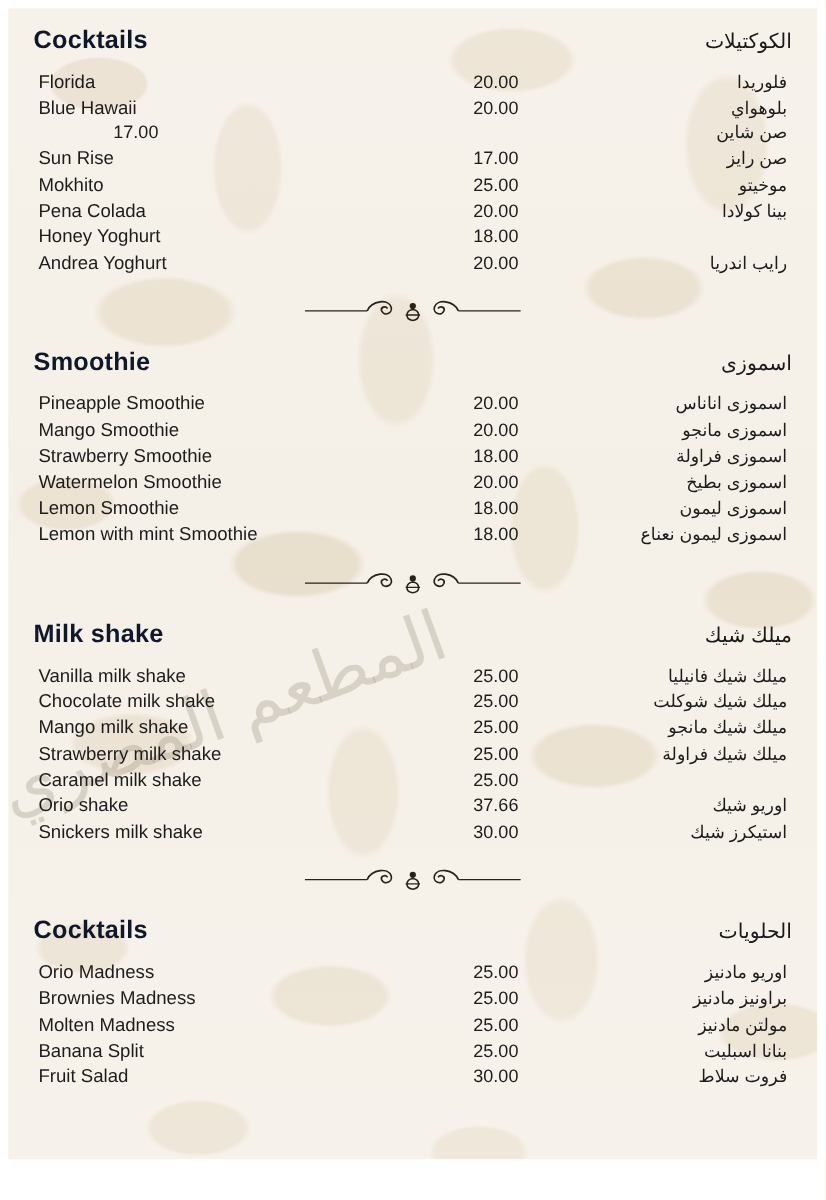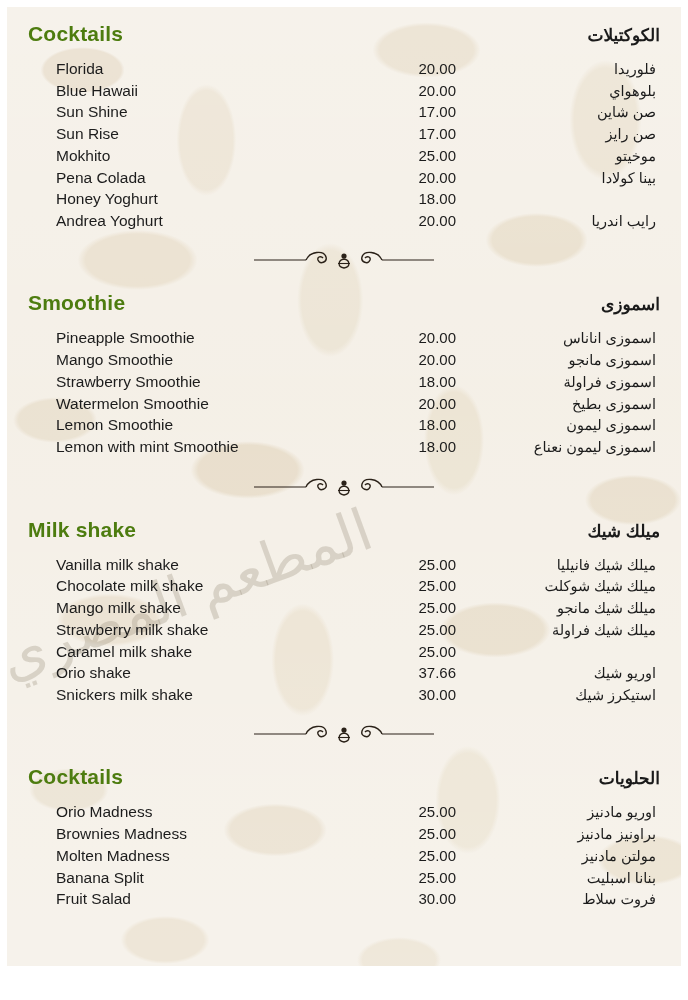--- a/index.html
+++ b/index.html
@@ -69,30 +69,30 @@
   .section { margin-bottom: 2px; }
   .section-head {
     display: flex;
     justify-content: space-between;
     align-items: baseline;
     margin-bottom: 12px;
   }
   .section-title-en {
     font-size: 21px;
     font-weight: bold;
-    color: #4d7c0f;
+    color: #0f172a;
     letter-spacing: 0.2px;
   }
   .section-title-ar {
     font-size: 17px;
-    font-weight: bold;
+    font-weight: normal;
     color: #1a1a1a;
     direction: rtl;
   }
-  .items { padding: 0 4px; margin-left: 24px; }
+  .items { padding: 0 4px; }
   .item-row {
     display: flex;
     align-items: baseline;
     font-size: 15.5px;
     color: #1c1c1c;
     line-height: 1.36;
   }
   .item-en {
     width: 300px;
     flex: 0 0 300px;
@@ -163,21 +163,20 @@
           <div class="item-en">Florida</div>
           <div class="item-price">20.00</div>
           <div class="item-ar">فلوريدا</div>
         </div>
         <div class="item-row">
           <div class="item-en">Blue Hawaii</div>
           <div class="item-price">20.00</div>
           <div class="item-ar">بلوهواي</div>
         </div>
         <div class="item-row">
-          <div class="item-en">Sun Shine</div>
           <div class="item-price">17.00</div>
           <div class="item-ar">صن شاين</div>
         </div>
         <div class="item-row">
           <div class="item-en">Sun Rise</div>
           <div class="item-price">17.00</div>
           <div class="item-ar">صن رايز</div>
         </div>
         <div class="item-row">
           <div class="item-en">Mokhito</div>

